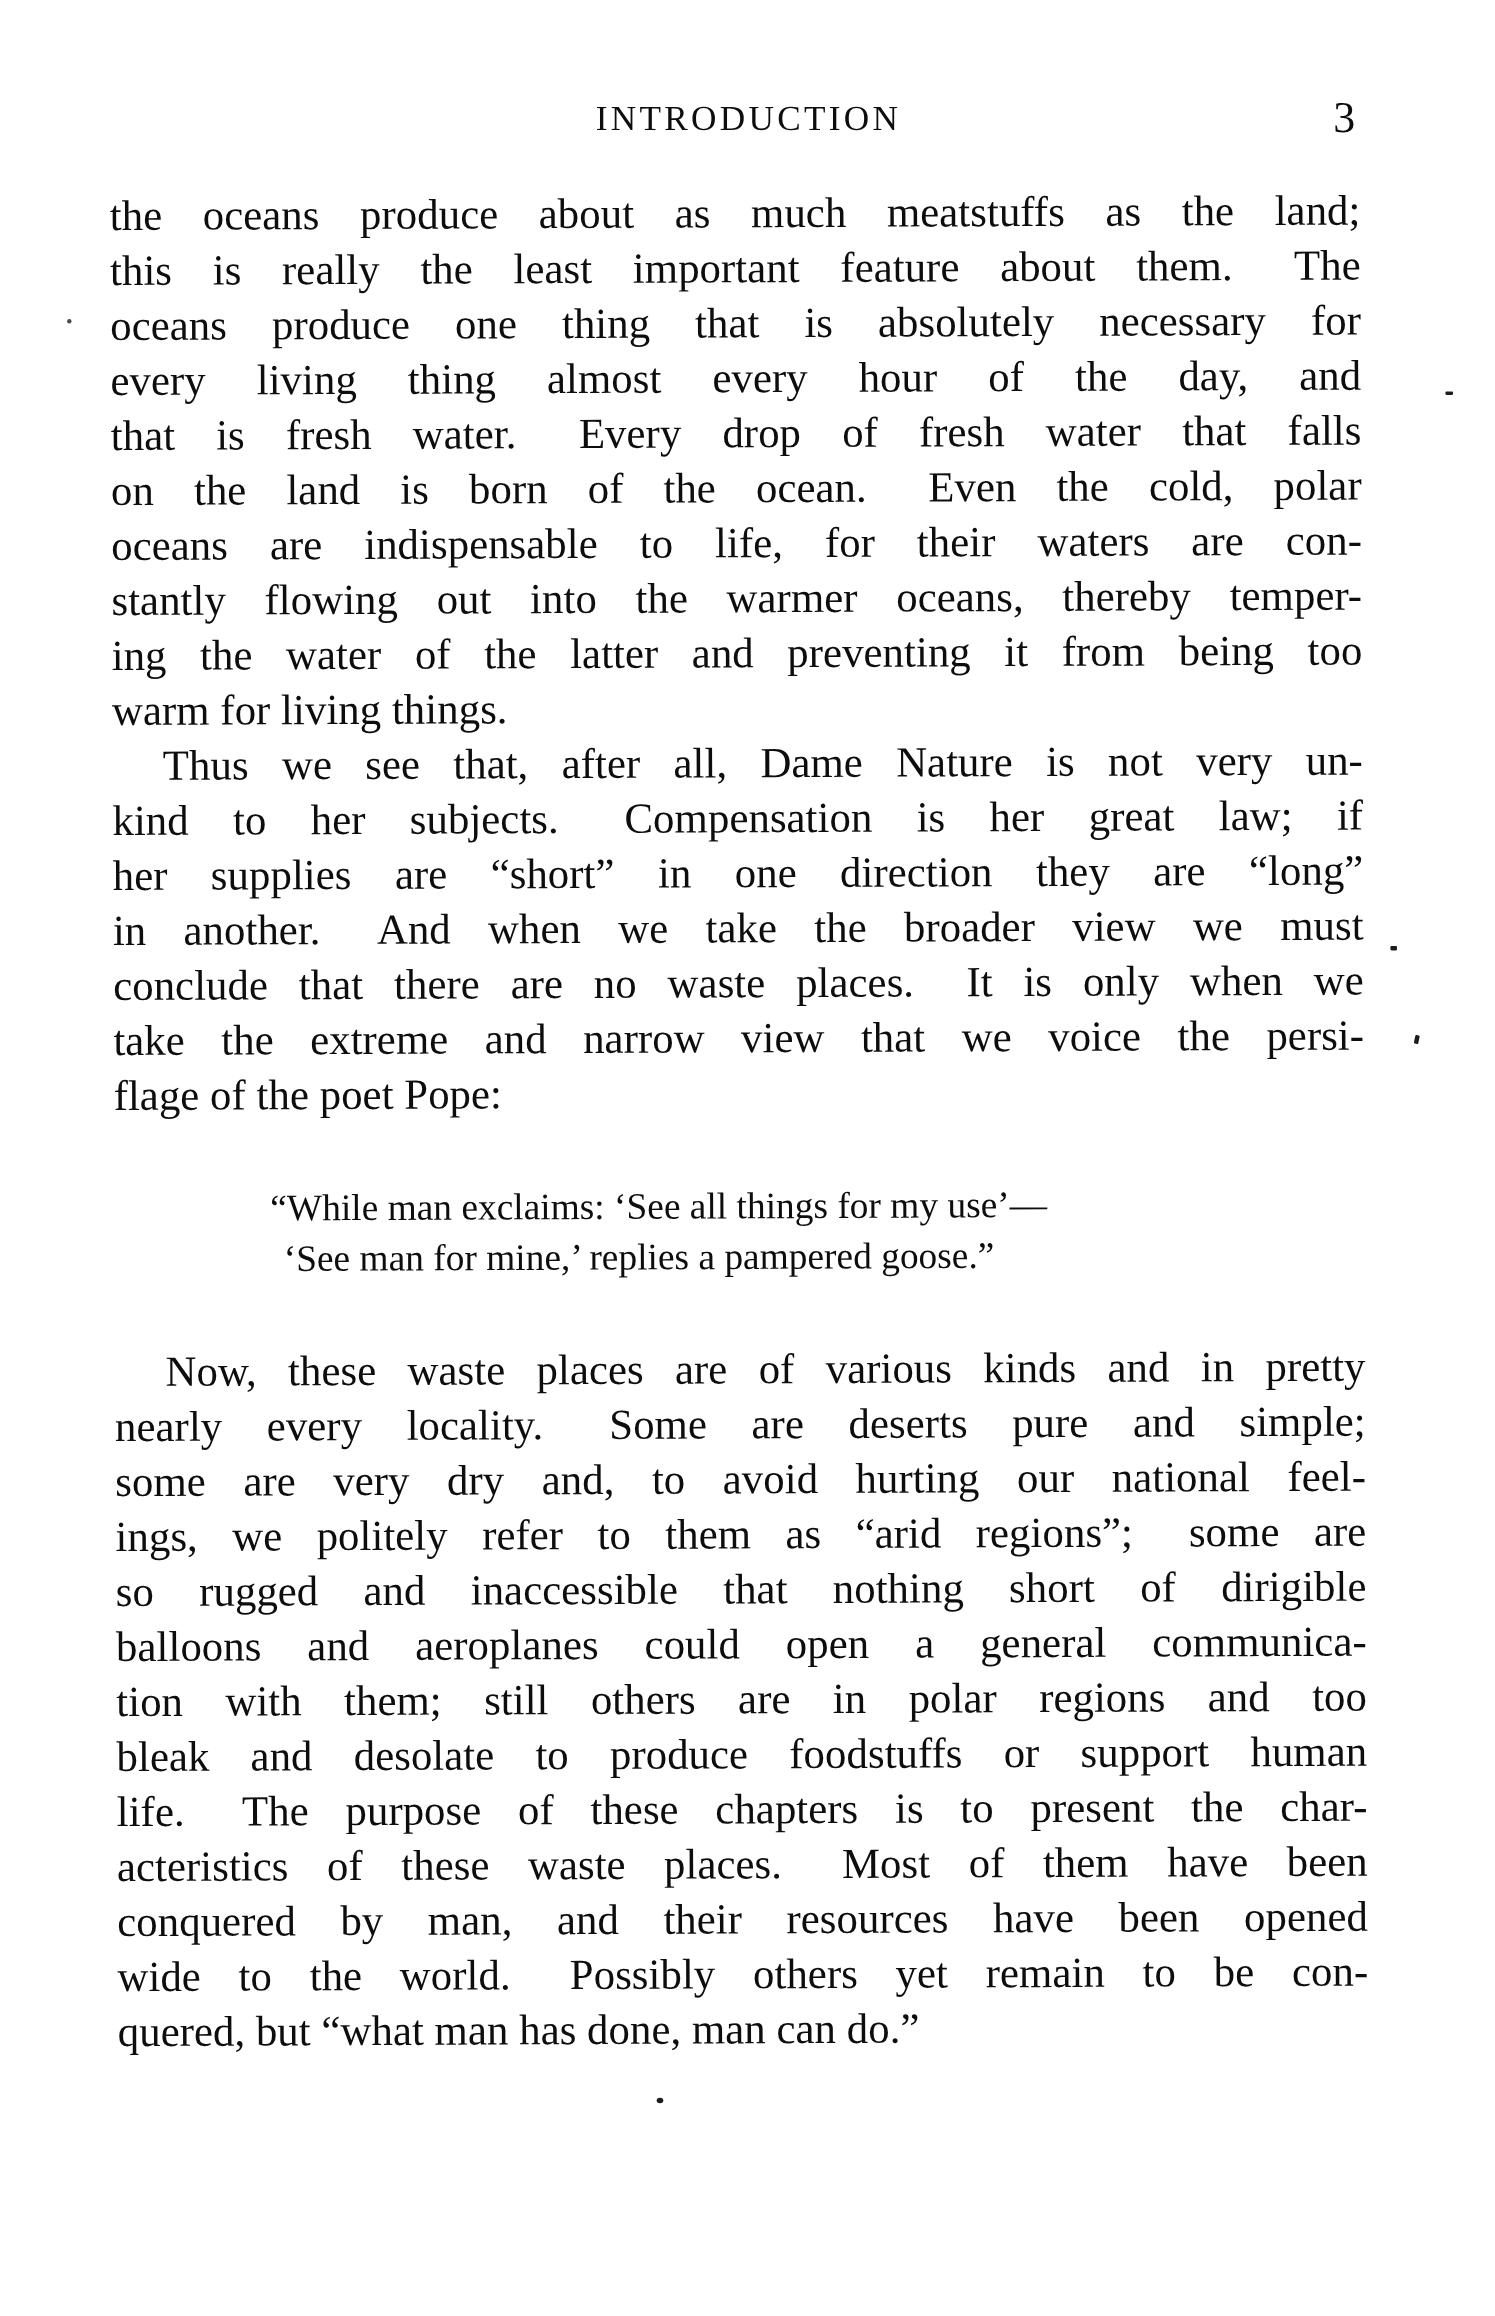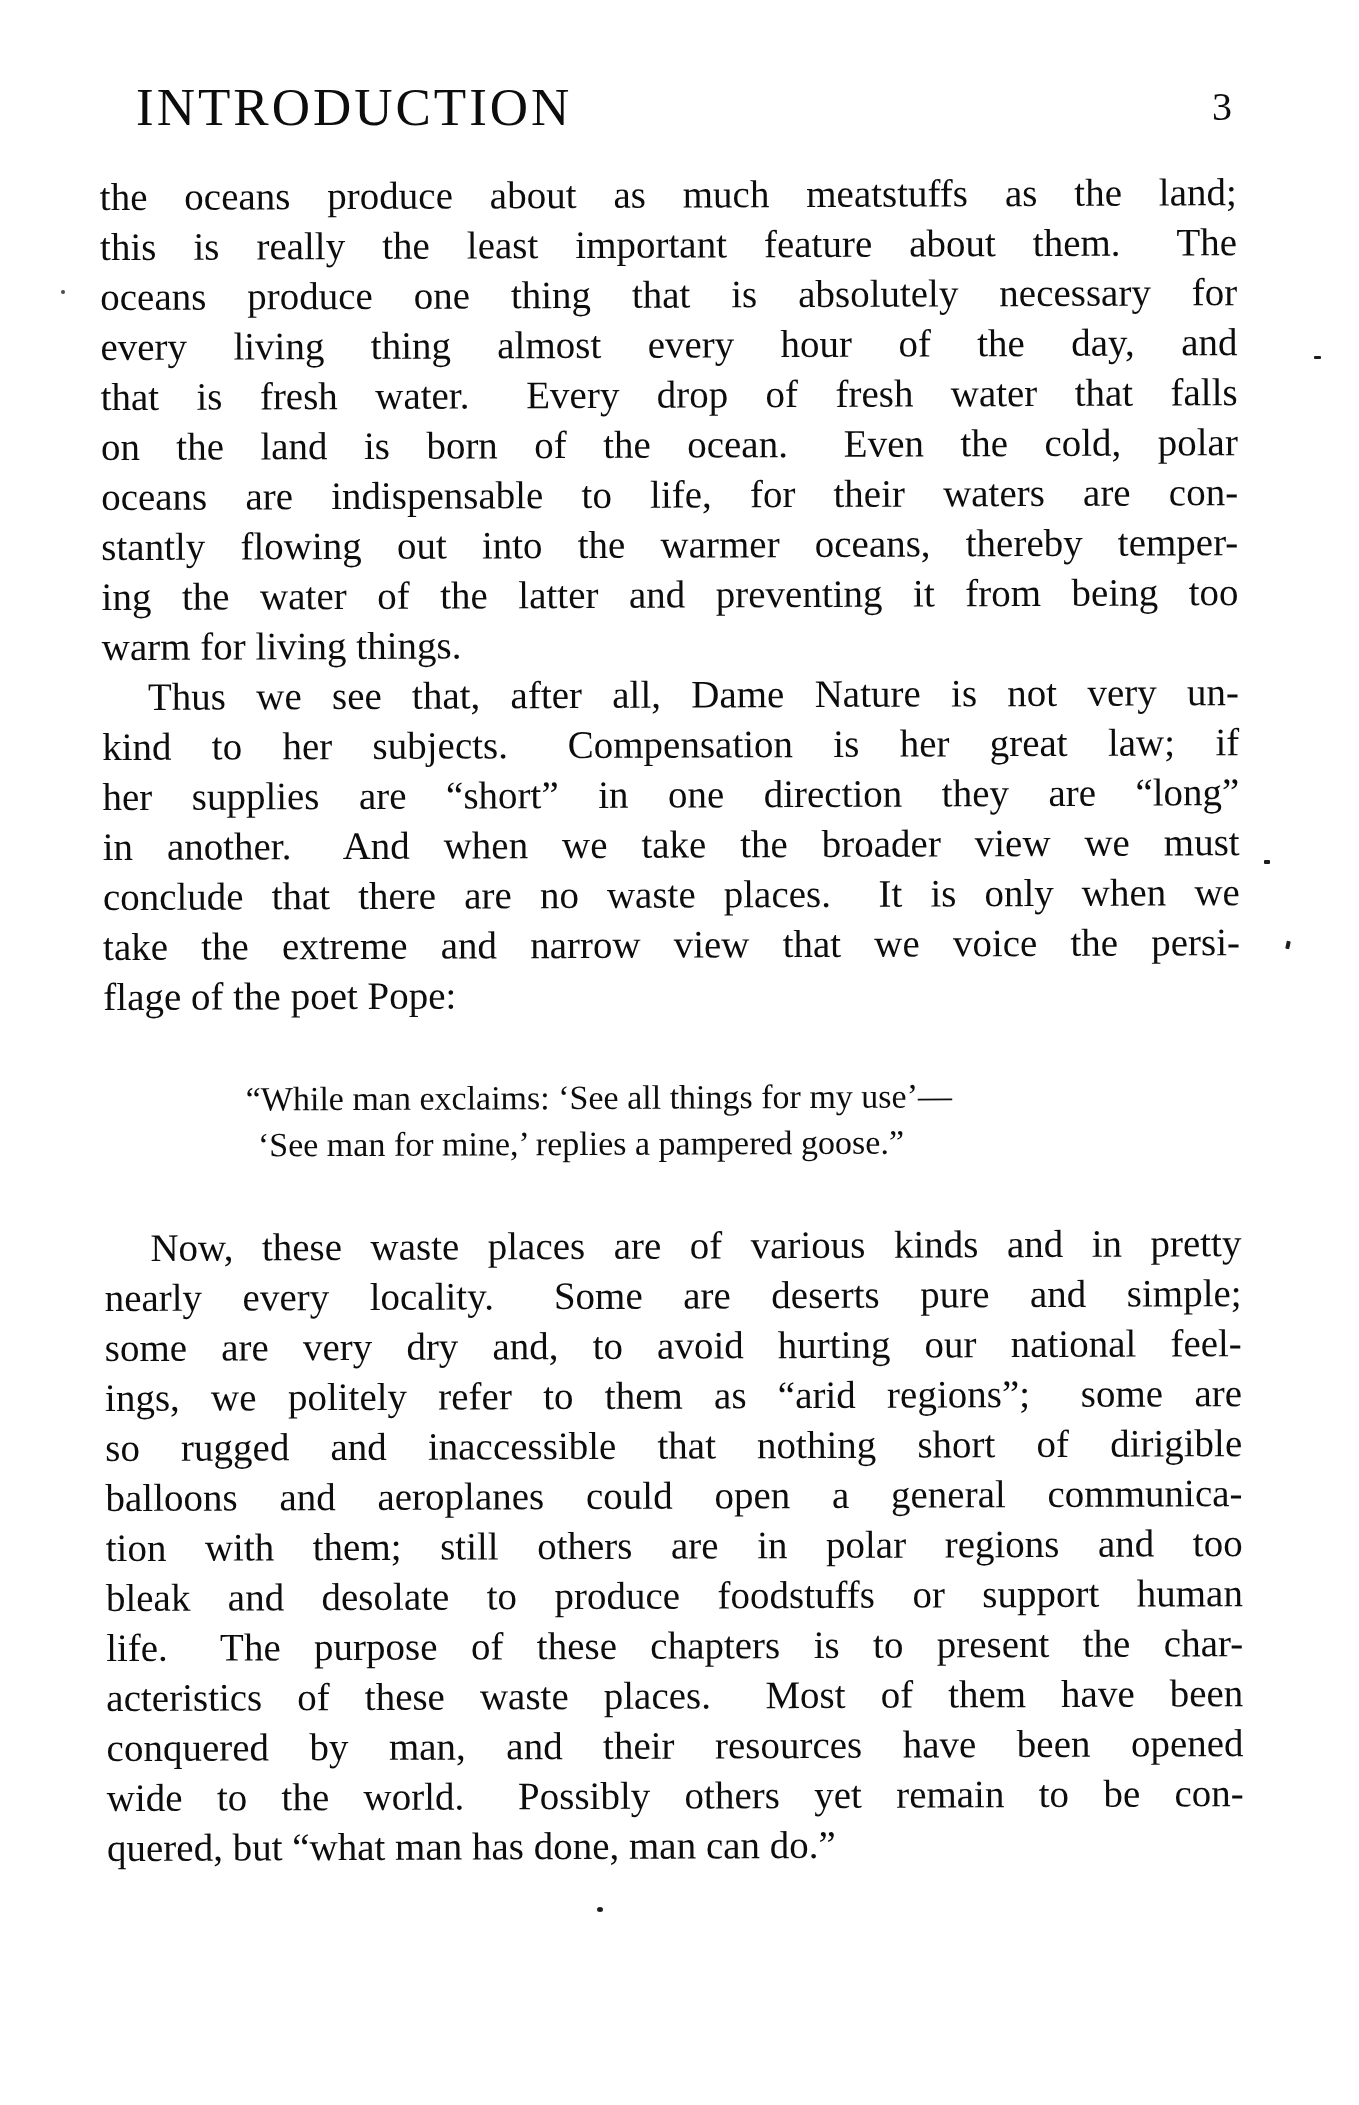--- a/index.html
+++ b/index.html
@@ -13,23 +13,24 @@
     height: 2105px;
     background: #ffffff;
     overflow: hidden;
     font-family: "Liberation Serif", serif;
     color: #0d0d0d;
   }
   
   .head-title {
     position: absolute;
     top: 86px;
-    left: 136px;
+    left: 112px;
     width: 1137px;
-    font-size: 53px;
+    text-align: center;
+    font-size: 32px;
     line-height: 42px;
     letter-spacing: 3px;
     white-space: nowrap;
   }
   .page-number {
     position: absolute;
     top: 86px;
     left: 1212px;
     font-size: 40px;
     line-height: 42px;

